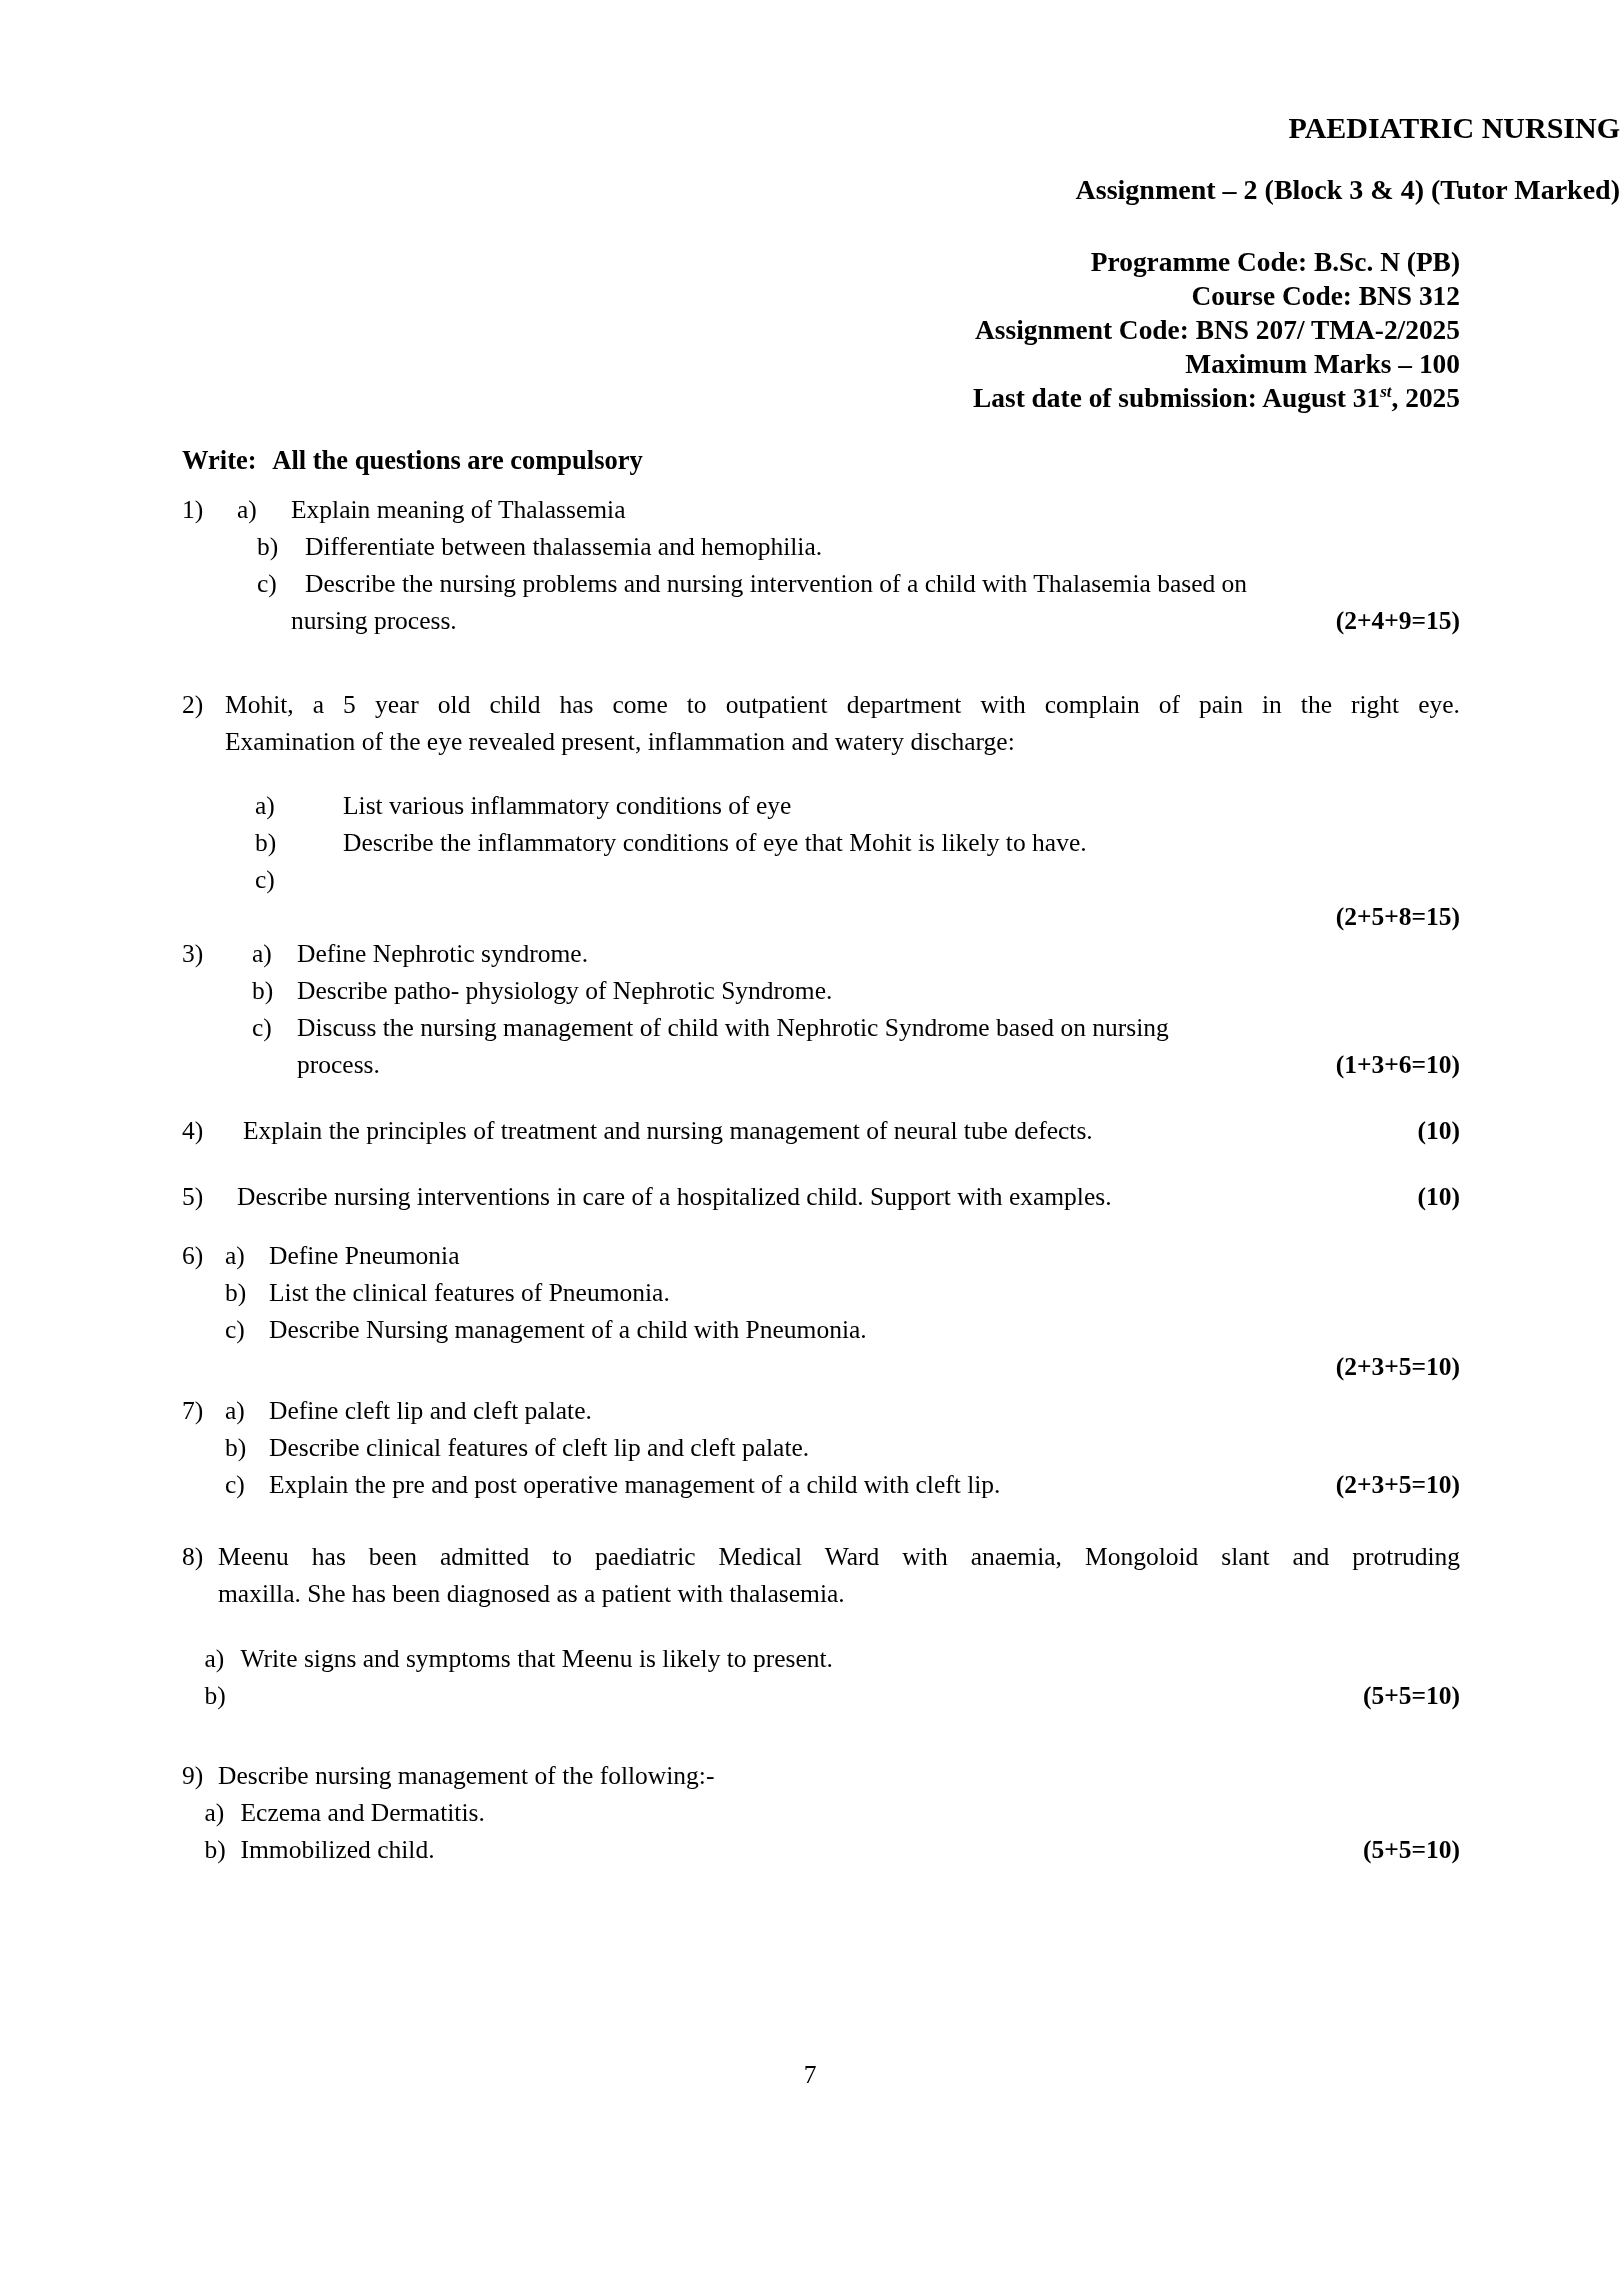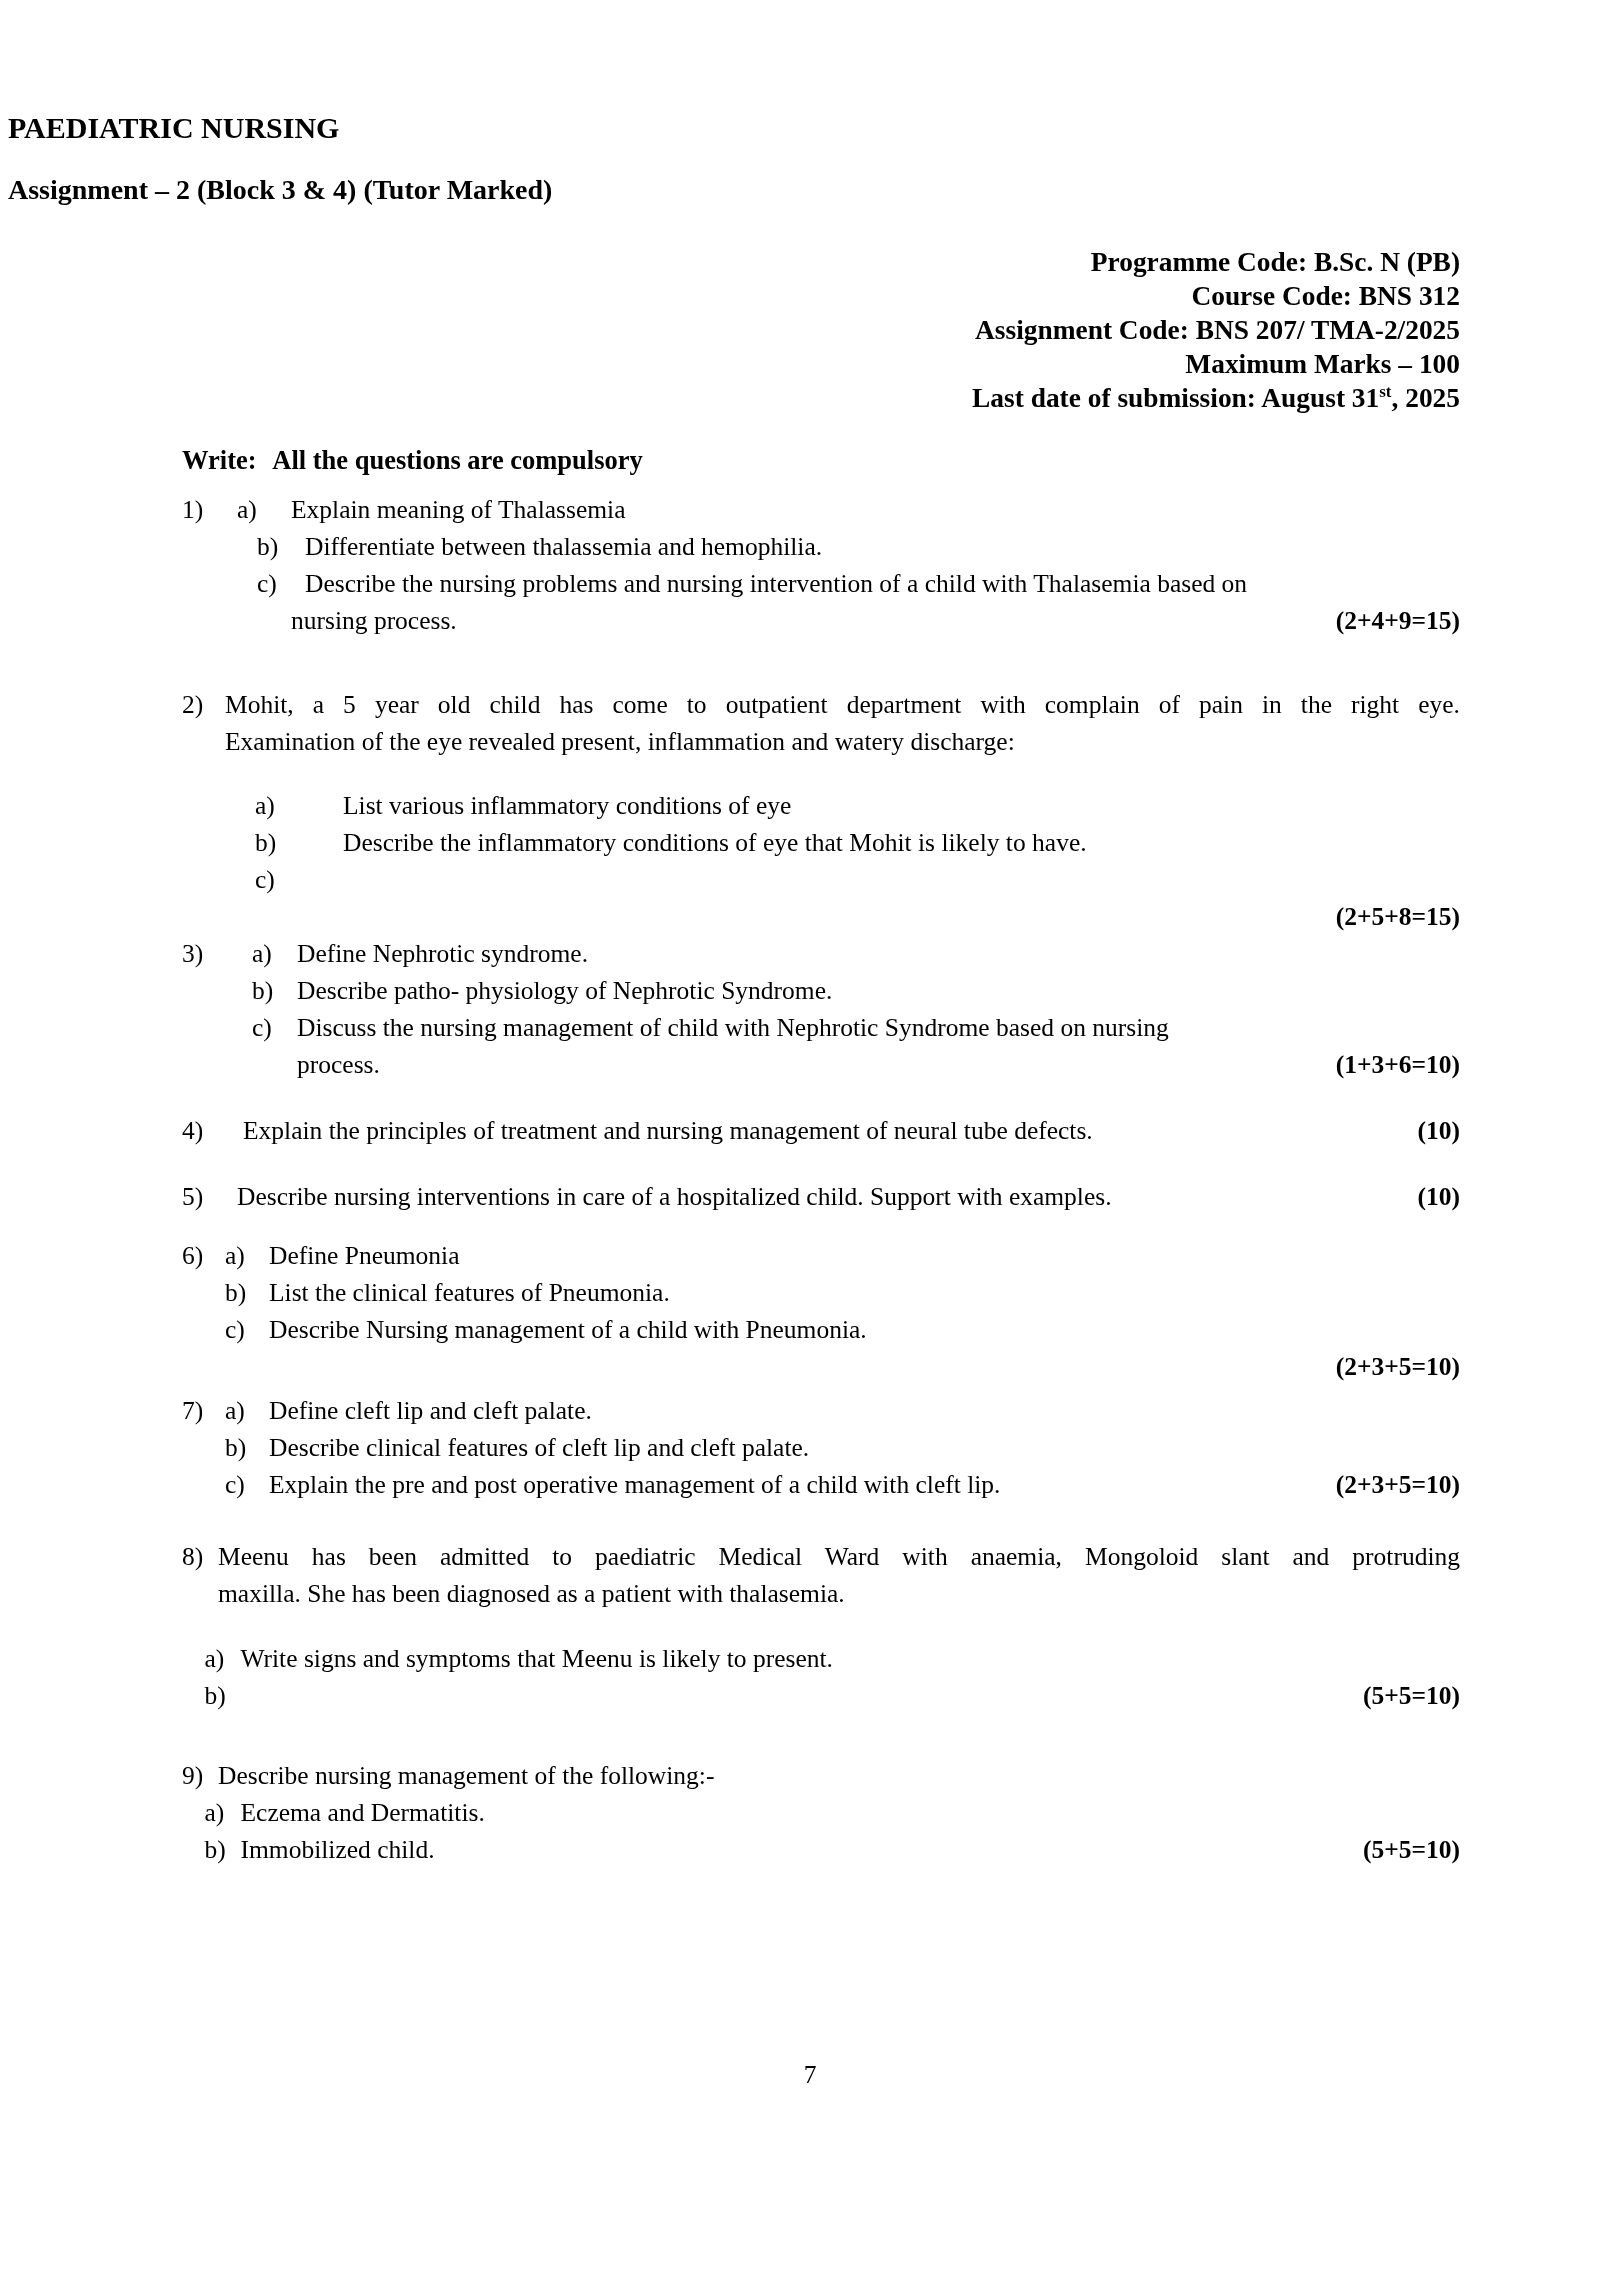--- a/index.html
+++ b/index.html
@@ -6,26 +6,26 @@
   html,body { margin:0; padding:0; }
   body {
     width:1620px; height:2293px;
     background:#ffffff; color:#000000;
     font-family:"Liberation Serif", serif;
     position:relative;
     overflow:hidden;
   }
   .page { padding:110px 160px 0 182px; }
 
-  .center-block { margin-left:-182px; margin-right:-160px; text-align:left;padding-left:8px; }
+  .center-block { margin-left:-182px; margin-right:-160px; text-align:right;padding-left:8px; }
   .title { font-size:30px; font-weight:bold; line-height:35px; }
   .subtitle { font-size:28px; font-weight:bold; line-height:37px; margin-top:25.5px; }
 
   .info { margin-top:37px; text-align:right; font-weight:bold; font-size:27.4px; line-height:34px; }
-  .info sup { font-size:0.62em; vertical-align:super; line-height:0; }
+  .info sup { font-size:0.62em; vertical-align:super; line-height:0;font-style:italic; }
 
   .note { margin-top:27.4px; font-weight:bold; font-size:26.5px; line-height:37px; }
   .note-text { margin-left:15.7px; }
 
   .q { font-size:25.5px; line-height:37px; }
   .row { display:flex; align-items:baseline; }
   .col { flex-shrink:0; }
   .marks { font-weight:bold; margin-left:auto; white-space:nowrap; padding-left:19.6px; }
   .marks-row { text-align:right; font-weight:bold; }
   .fill { text-align:justify; text-align-last:justify; }

